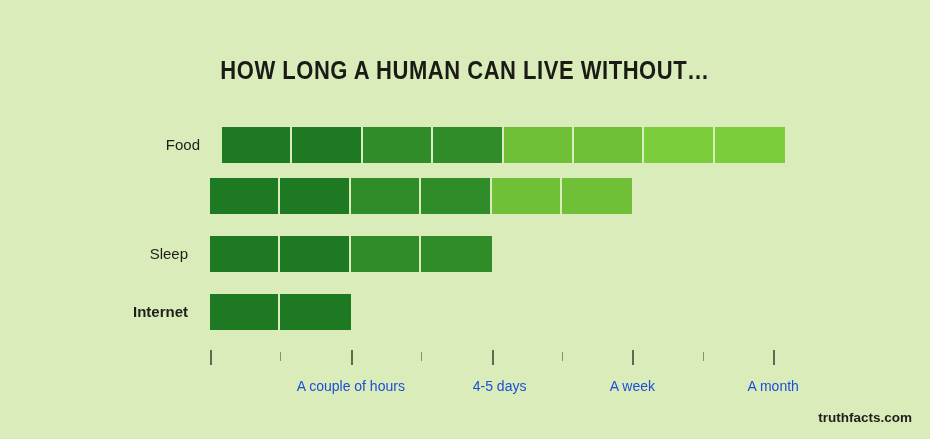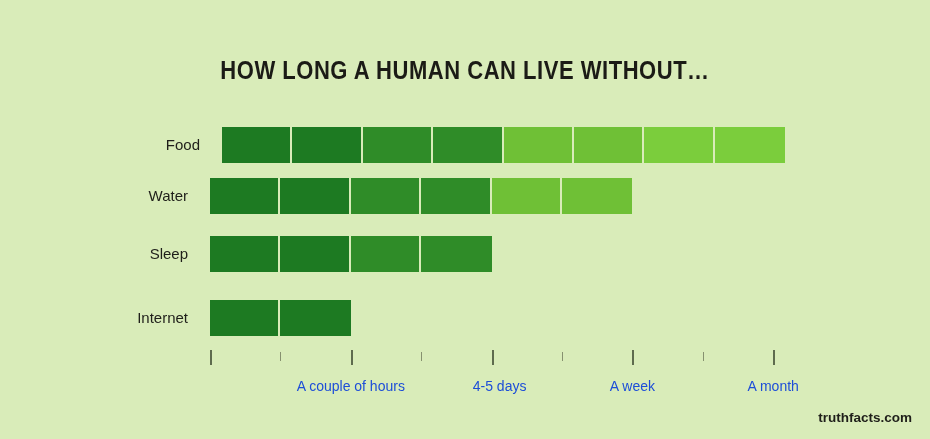--- a/index.html
+++ b/index.html
@@ -119,40 +119,39 @@
           <div class="bar-seg" style="width: 70.4px; background: rgb(29, 122, 34);"></div>
           <div class="bar-seg" style="width: 70.4px; background: rgb(47, 140, 40);"></div>
           <div class="bar-seg" style="width: 70.4px; background: rgb(47, 140, 40);"></div>
           <div class="bar-seg" style="width: 70.4px; background: rgb(111, 192, 54);"></div>
           <div class="bar-seg" style="width: 70.4px; background: rgb(111, 192, 54);"></div>
           <div class="bar-seg" style="width: 70.4px; background: rgb(123, 205, 60);"></div>
           <div class="bar-seg" style="width: 70.4px; background: rgb(123, 205, 60);"></div>
         </div>
       </div>
       <div class="bar-row" style="top: 178px; width: 930px;">
-        <div class="row-label">Water</div>
         <div class="bar-track" style="width: 422.4px;">
           <div class="bar-seg" style="width: 70.4px; background: rgb(29, 122, 34);"></div>
           <div class="bar-seg" style="width: 70.4px; background: rgb(29, 122, 34);"></div>
           <div class="bar-seg" style="width: 70.4px; background: rgb(47, 140, 40);"></div>
           <div class="bar-seg" style="width: 70.4px; background: rgb(47, 140, 40);"></div>
           <div class="bar-seg" style="width: 70.4px; background: rgb(111, 192, 54);"></div>
           <div class="bar-seg" style="width: 70.4px; background: rgb(111, 192, 54);"></div>
         </div>
       </div>
       <div class="bar-row" style="top: 236px; width: 930px; padding-left: 33px;">
         <div class="row-label">Sleep</div>
         <div class="bar-track" style="width: 281.6px;">
           <div class="bar-seg" style="width: 70.4px; background: rgb(29, 122, 34);"></div>
           <div class="bar-seg" style="width: 70.4px; background: rgb(29, 122, 34);"></div>
           <div class="bar-seg" style="width: 70.4px; background: rgb(47, 140, 40);"></div>
           <div class="bar-seg" style="width: 70.4px; background: rgb(47, 140, 40);"></div>
         </div>
       </div>
-      <div class="bar-row" style="top: 300px; width: 896px;">
+      <div class="bar-row" style="top: 294px; width: 896px; font-weight: bold;">
         <div class="row-label">Internet</div>
         <div class="bar-track" style="width: 140.8px;">
           <div class="bar-seg" style="width: 70.4px; background: rgb(29, 122, 34);"></div>
           <div class="bar-seg" style="width: 70.4px; background: rgb(29, 122, 34);"></div>
         </div>
       </div>
     </div>
 
   <div id="axis">
       <div class="tick major" style="left: 210px;"></div>

